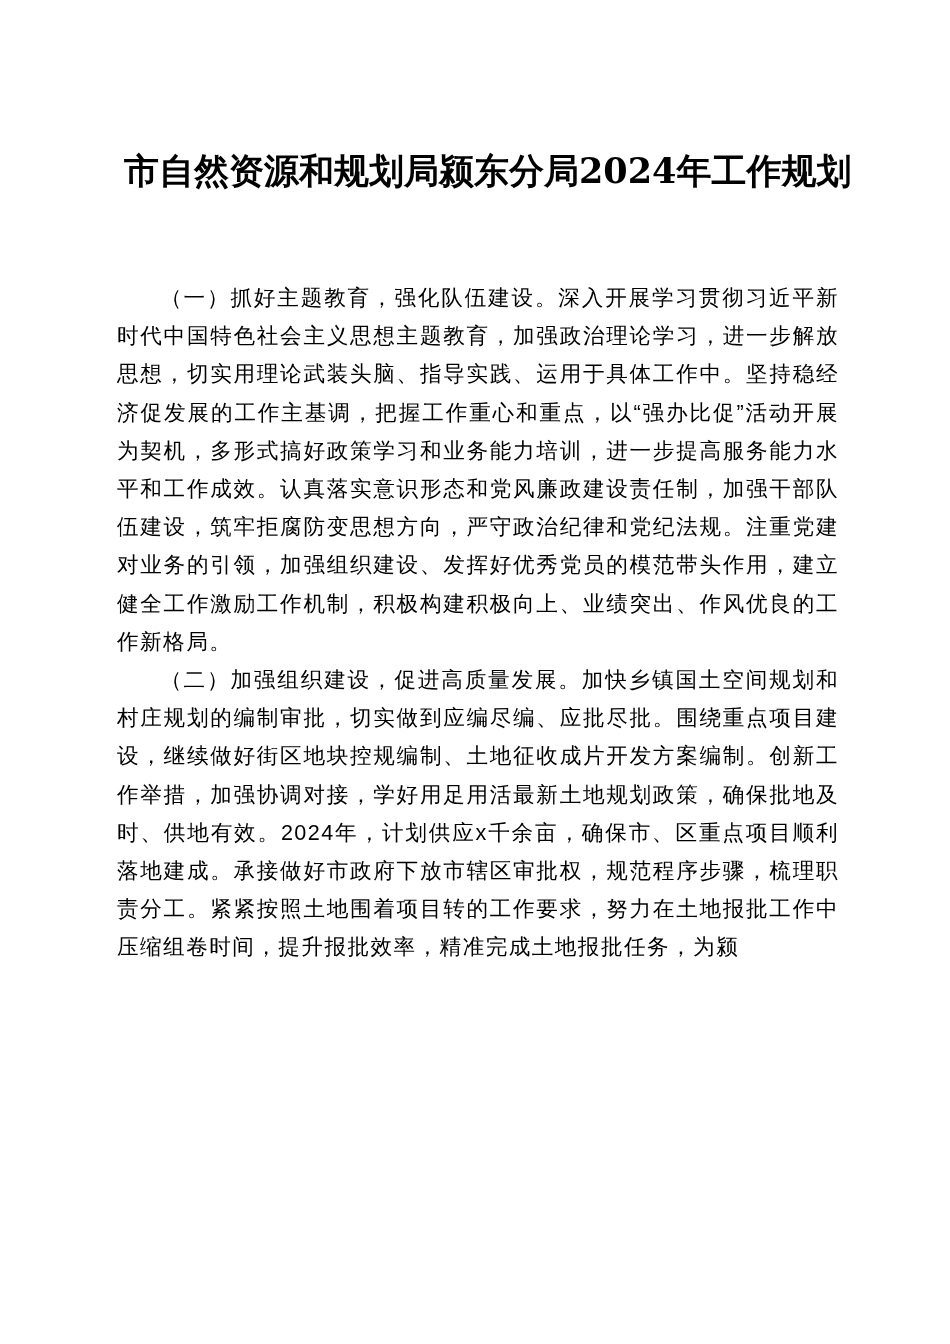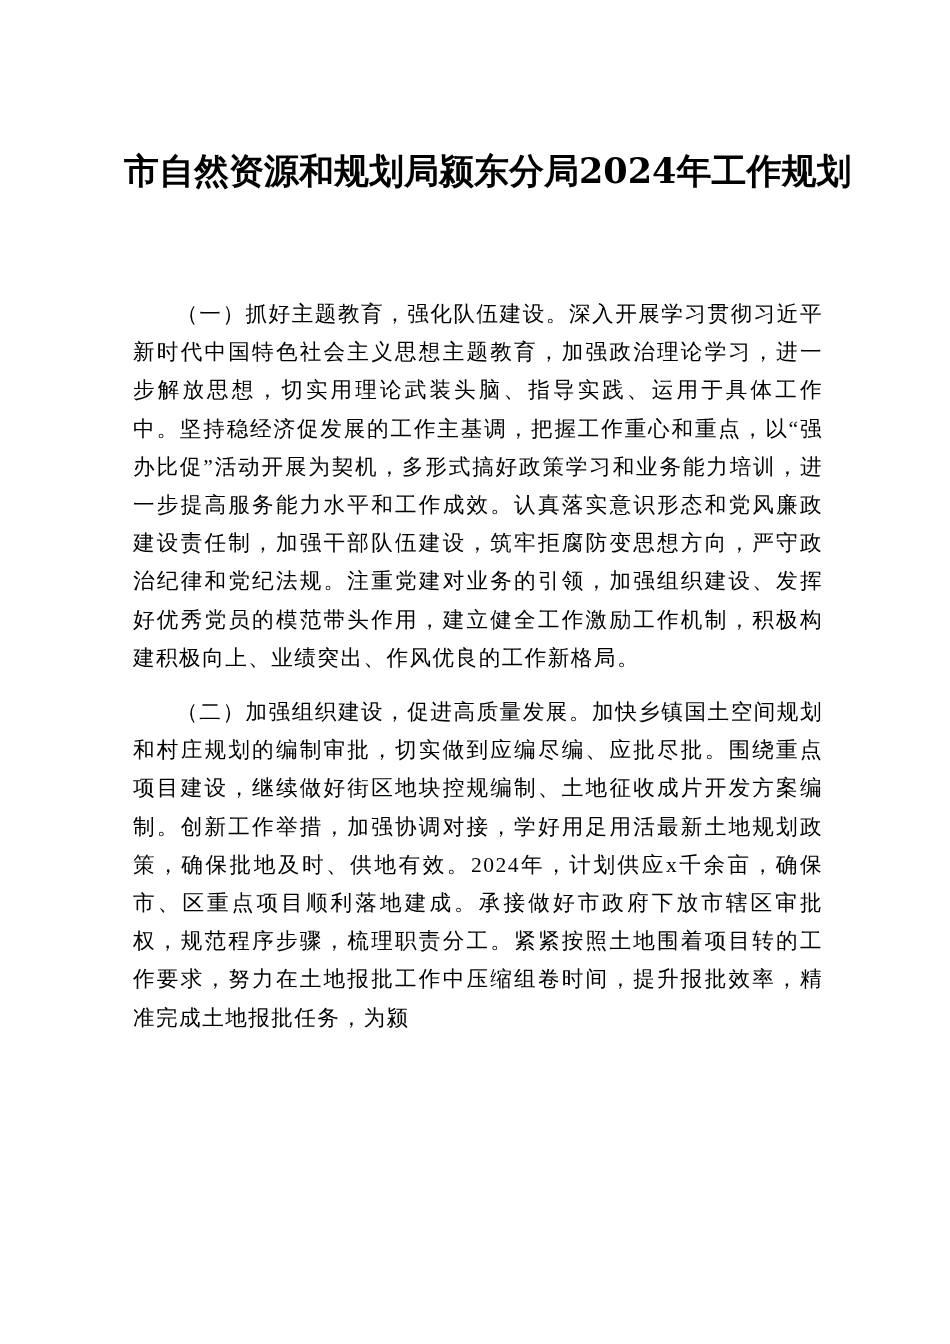--- a/index.html
+++ b/index.html
@@ -35,22 +35,22 @@
       line-height: 46px;
       letter-spacing: 0px;
     }
     .body {
       position: absolute;
       left: 117px;
       top: 279px;
       width: 722px;
     }
     .para {
-      margin: 16px;
-      font-family: Liberation Serif, serif;
+      margin: 0;
+      font-family: Liberation Sans, sans-serif;
       font-size: 21.6px;
       line-height: 38.2px;
       letter-spacing: 1.45px;
       text-indent: 2em;
       text-align: justify;
       word-break: break-all;
     }
     .para .lead {
       font-weight: normal;
     }

